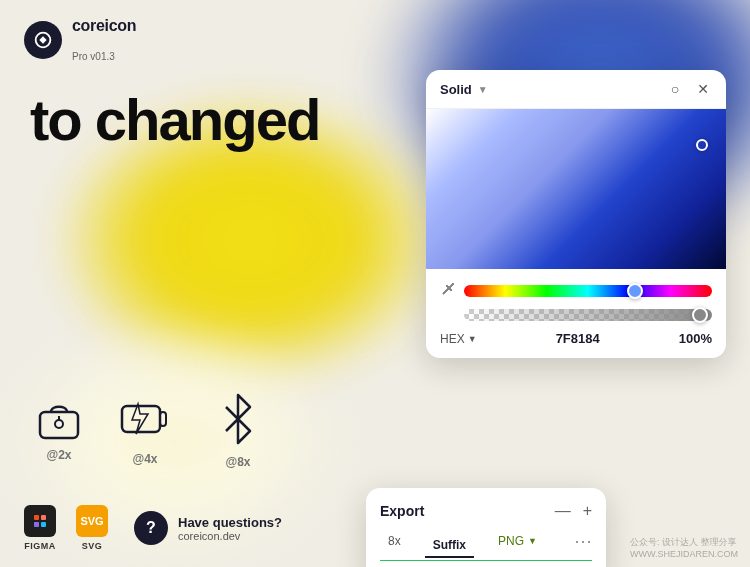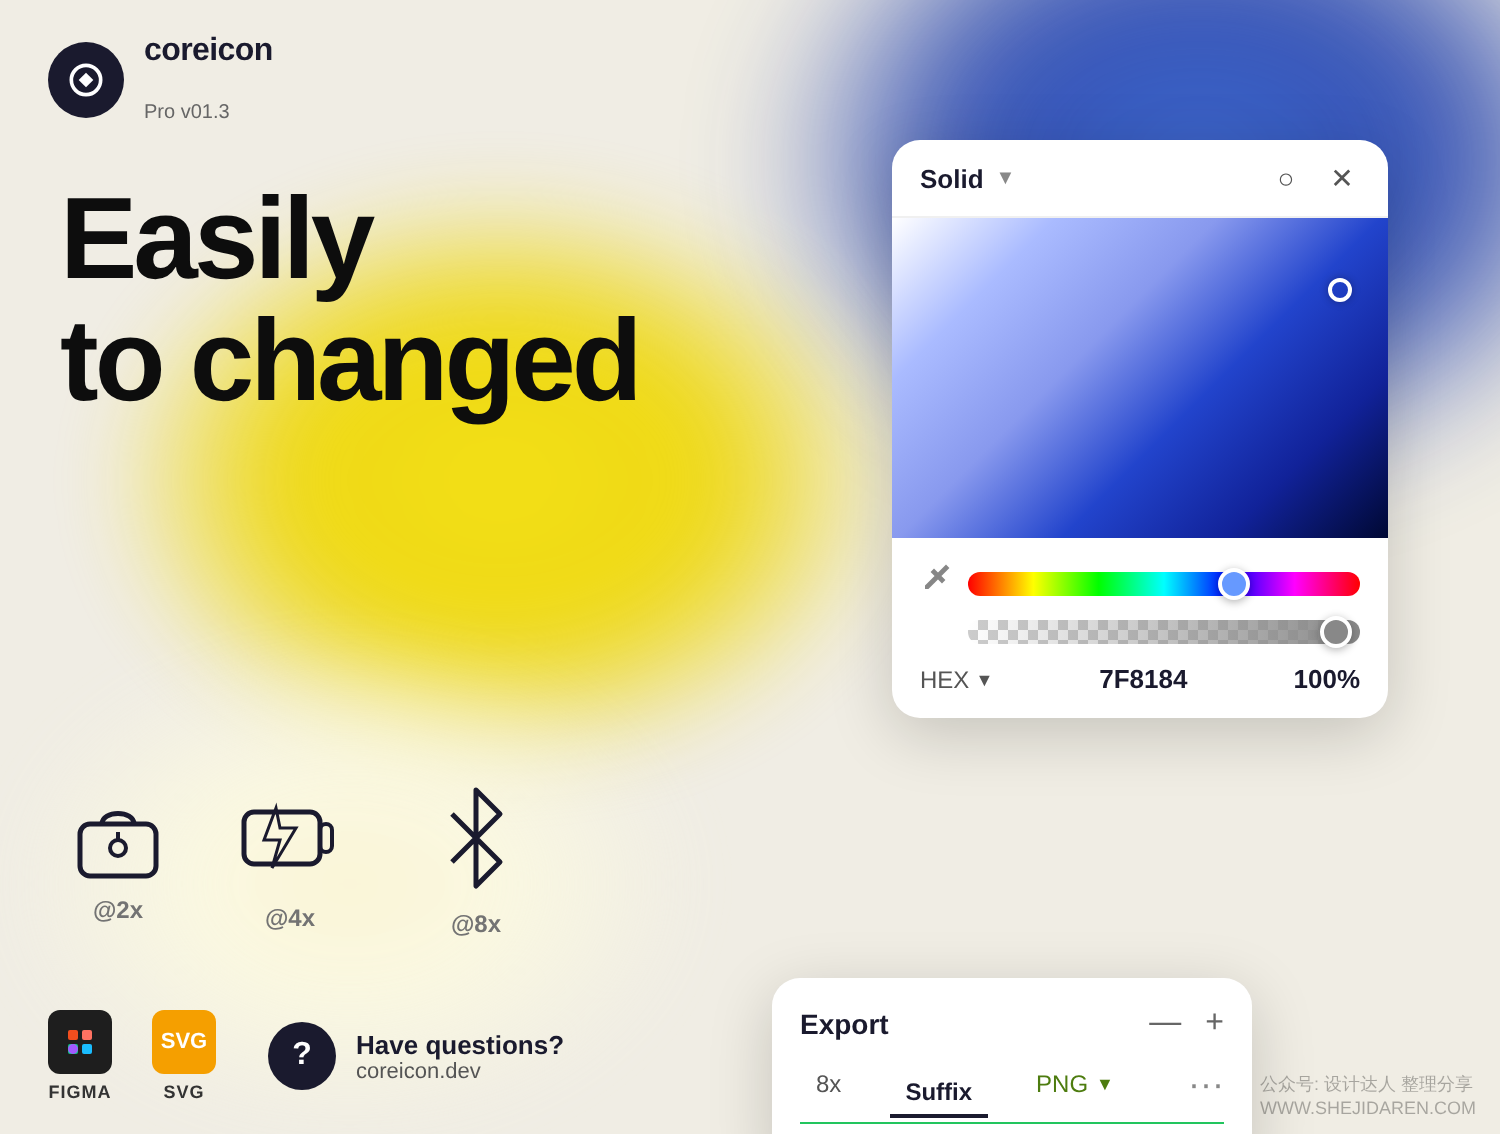--- a/index.html
+++ b/index.html
@@ -198,21 +198,21 @@
       position: absolute;
       right: 24px;
       top: 70px;
       display: flex;
       flex-direction: column;
       gap: 0;
     }
 
     
     .color-card {
-      width: 248px;
+      width: 300px;
       background: white;
       border-radius: 14px;
       box-shadow: 0 8px 32px rgba(0,0,0,0.18);
       overflow: hidden;
     }
     .color-card-header {
       display: flex;
       align-items: center;
       justify-content: space-between;
       padding: 10px 14px;
@@ -438,21 +438,20 @@
       </svg>
     </div>
     <div class="logo-text-group">
       <span class="logo-name">coreicon</span>
       <span class="logo-version">Pro v01.3</span>
     </div>
   </div>
 
   <div class="hero">
     <div class="hero-title">
-      <div>Easily</div>
       <div>to changed</div>
     </div>
   </div>
 
   <div class="icons-row">
 
     <div class="icon-item">
       <svg width="46" height="46" viewBox="0 0 46 46" fill="none">
         <rect x="4" y="16" width="38" height="26" rx="5" stroke="#1a1a2e" stroke-width="2.5" fill="none"></rect>
         <path d="M15 16 C15 9 31 9 31 16" stroke="#1a1a2e" stroke-width="2.5" fill="none"></path>

